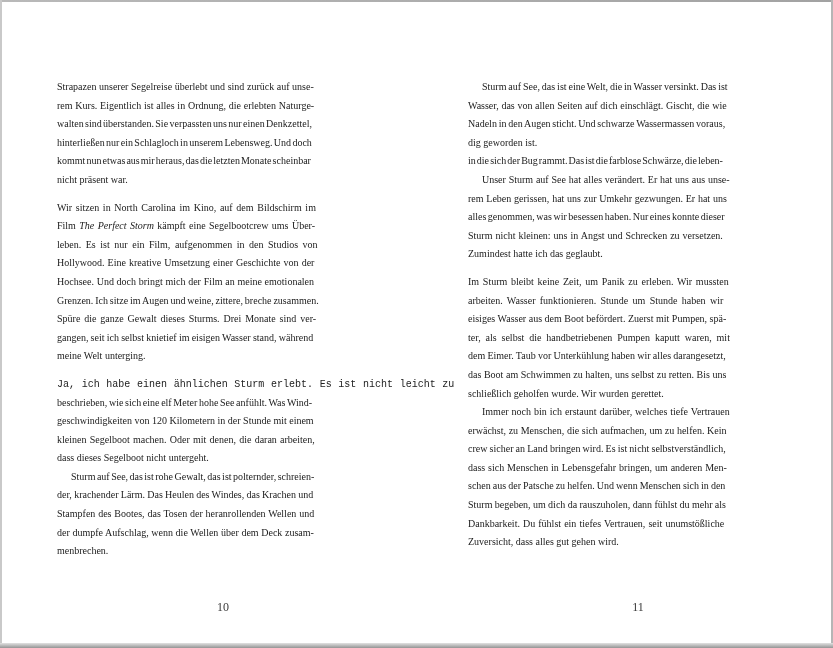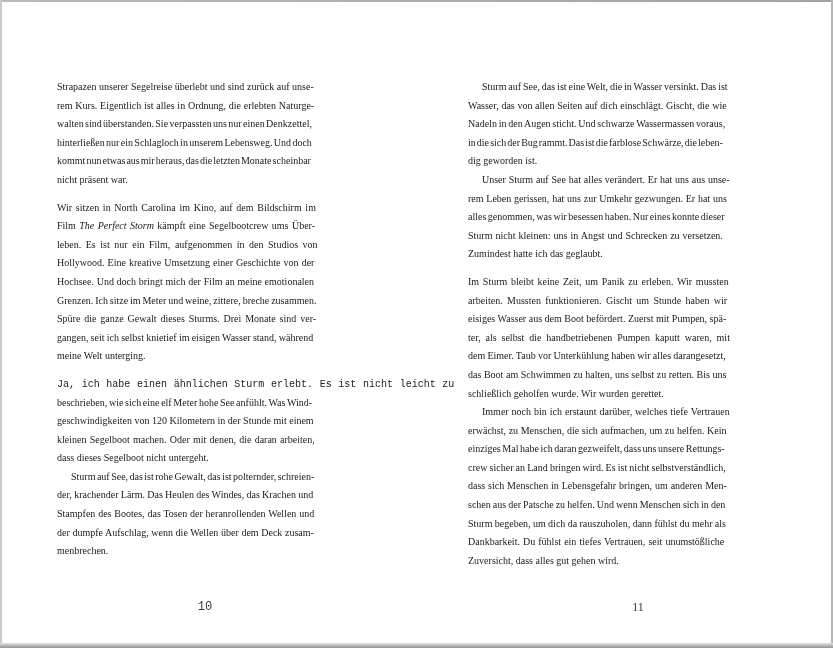--- a/index.html
+++ b/index.html
@@ -56,21 +56,21 @@
   em { font-style: italic; }
 
   .page-number {
     position: absolute;
     top: 600px;
     height: 19px;
     font-size: 12px;
     color: #3a3a3a;
     text-align: center;
   }
-  .page-number.left  { left: 54px;  width: 302px; font-family: Liberation Mono, monospace; }
+  .page-number.left  { left: 72px;  width: 302px; }
   .page-number.right { left: 478px; width: 320px; }
 </style>
 </head>
 <body>
 
 <div class="edge-top"></div>
 <div class="edge-left"></div>
 <div class="edge-right"></div>
 <div class="edge-bottom"></div>
 
@@ -84,21 +84,21 @@
           <div class="line"><span class="ls" style="word-spacing: -1.1543px;">hinterließen nur ein Schlagloch in unserem Lebensweg. Und doch</span></div>
           <div class="line"><span class="ls" style="word-spacing: -1.40469px;">kommt nun etwas aus mir heraus, das die letzten Monate scheinbar</span></div>
           <div class="line lastline"><span class="ls" style="word-spacing: 0px;">nicht präsent war.</span></div>
         </div>
         <div class="para sb">
           <div class="line"><span class="ls" style="word-spacing: 1.1875px;">Wir sitzen in North Carolina im Kino, auf dem Bildschirm im</span></div>
           <div class="line"><span class="ls" style="word-spacing: 0.894531px;">Film <em>The Perfect Storm</em> kämpft eine Segelbootcrew ums Über-</span></div>
           <div class="line"><span class="ls" style="word-spacing: 2.06406px;">leben. Es ist nur ein Film, aufgenommen in den Studios von</span></div>
           <div class="line"><span class="ls" style="word-spacing: 0.600446px;">Hollywood. Eine kreative Umsetzung einer Geschichte von der</span></div>
           <div class="line"><span class="ls" style="word-spacing: 0.234375px;">Hochsee. Und doch bringt mich der Film an meine emotionalen</span></div>
-          <div class="line"><span class="ls" style="word-spacing: -0.638889px;">Grenzen. Ich sitze im Meter und weine, zittere, breche zusammen.</span></div>
+          <div class="line"><span class="ls" style="word-spacing: -0.638889px;">Grenzen. Ich sitze im Augen und weine, zittere, breche zusammen.</span></div>
           <div class="line"><span class="ls" style="word-spacing: 1.40972px;">Spüre die ganze Gewalt dieses Sturms. Drei Monate sind ver-</span></div>
           <div class="line"><span class="ls" style="word-spacing: -0.279514px;">gangen, seit ich selbst knietief im eisigen Wasser stand, während</span></div>
           <div class="line lastline"><span class="ls" style="word-spacing: 0px;">meine Welt unterging.</span></div>
         </div>
         <div class="para sb">
           <div class="line"><span class="ls" style="word-spacing: 0.661932px; font-family: Liberation Mono, monospace;">Ja, ich habe einen ähnlichen Sturm erlebt. Es ist nicht leicht zu</span></div>
           <div class="line"><span class="ls" style="word-spacing: -0.829688px;">beschrieben, wie sich eine elf Meter hohe See anfühlt. Was Wind-</span></div>
           <div class="line"><span class="ls" style="word-spacing: 0.00390625px;">geschwindigkeiten von 120 Kilometern in der Stunde mit einem</span></div>
           <div class="line"><span class="ls" style="word-spacing: 0.742188px;">kleinen Segelboot machen. Oder mit denen, die daran arbeiten,</span></div>
           <div class="line lastline"><span class="ls" style="word-spacing: 0px;">dass dieses Segelboot nicht untergeht.</span></div>
@@ -112,43 +112,42 @@
         </div>
       </div>
     <div class="page-number left">10</div>
   </div>
   <div>
     <div class="text-block right" id="tb-right">
         <div class="para ind">
           <div class="line"><span class="ls" style="word-spacing: -0.59375px;">Sturm auf See, das ist eine Welt, die in Wasser versinkt. Das ist</span></div>
           <div class="line"><span class="ls" style="word-spacing: 0.182812px;">Wasser, das von allen Seiten auf dich einschlägt. Gischt, die wie</span></div>
           <div class="line"><span class="ls" style="word-spacing: -0.708984px;">Nadeln in den Augen sticht. Und schwarze Wassermassen voraus,</span></div>
+          <div class="line lastline"><span class="ls" style="word-spacing: 0px;">dig geworden ist.</span></div>
           <div class="line"><span class="ls" style="word-spacing: -1.43359px;">in die sich der Bug rammt. Das ist die farblose Schwärze, die leben-</span></div>
-          <div class="line lastline"><span class="ls" style="word-spacing: 0px;">dig geworden ist.</span></div>
         </div>
         <div class="para ind">
           <div class="line"><span class="ls" style="word-spacing: 0.291193px;">Unser Sturm auf See hat alles verändert. Er hat uns aus unse-</span></div>
           <div class="line"><span class="ls" style="word-spacing: 0.275px;">rem Leben gerissen, hat uns zur Umkehr gezwungen. Er hat uns</span></div>
           <div class="line"><span class="ls" style="word-spacing: -0.956597px;">alles genommen, was wir besessen haben. Nur eines konnte dieser</span></div>
           <div class="line"><span class="ls" style="word-spacing: 0.480903px;">Sturm nicht kleinen: uns in Angst und Schrecken zu versetzen.</span></div>
           <div class="line lastline"><span class="ls" style="word-spacing: 0px;">Zumindest hatte ich das geglaubt.</span></div>
         </div>
         <div class="para sb">
           <div class="line"><span class="ls" style="word-spacing: 1.23906px;">Im Sturm bleibt keine Zeit, um Panik zu erleben. Wir mussten</span></div>
-          <div class="line"><span class="ls" style="word-spacing: 1.8125px;">arbeiten. Mussten funktionieren. Gischt um Stunde haben wir</span></div>
+          <div class="line"><span class="ls" style="word-spacing: 1.8125px;">arbeiten. Wasser funktionieren. Stunde um Stunde haben wir</span></div>
           <div class="line"><span class="ls" style="word-spacing: 0.0173611px;">eisiges Wasser aus dem Boot befördert. Zuerst mit Pumpen, spä-</span></div>
           <div class="line"><span class="ls" style="word-spacing: 2.38281px;">ter, als selbst die handbetriebenen Pumpen kaputt waren, mit</span></div>
           <div class="line"><span class="ls" style="word-spacing: -0.292969px;">dem Eimer. Taub vor Unterkühlung haben wir alles darangesetzt,</span></div>
           <div class="line"><span class="ls" style="word-spacing: 0.0880682px;">das Boot am Schwimmen zu halten, uns selbst zu retten. Bis uns</span></div>
           <div class="line lastline"><span class="ls" style="word-spacing: 0px;">schließlich geholfen wurde. Wir wurden gerettet.</span></div>
         </div>
         <div class="para ind">
           <div class="line"><span class="ls" style="word-spacing: 0.451172px;">Immer noch bin ich erstaunt darüber, welches tiefe Vertrauen</span></div>
           <div class="line"><span class="ls" style="word-spacing: 0.116319px;">erwächst, zu Menschen, die sich aufmachen, um zu helfen. Kein</span></div>
-          <div class="line"><span class="ls" style="word-spacing: -0.916667px;">einziges Mal habe ich daran gezweifelt, dass uns unsere Rettungs-</span></div>
           <div class="line"><span class="ls" style="word-spacing: -0.345486px;">crew sicher an Land bringen wird. Es ist nicht selbstverständlich,</span></div>
           <div class="line"><span class="ls" style="word-spacing: 0.386719px;">dass sich Menschen in Lebensgefahr bringen, um anderen Men-</span></div>
           <div class="line"><span class="ls" style="word-spacing: -0.4375px;">schen aus der Patsche zu helfen. Und wenn Menschen sich in den</span></div>
           <div class="line"><span class="ls" style="word-spacing: -0.140625px;">Sturm begeben, um dich da rauszuholen, dann fühlst du mehr als</span></div>
           <div class="line"><span class="ls" style="word-spacing: 0.573661px;">Dankbarkeit. Du fühlst ein tiefes Vertrauen, seit unumstößliche</span></div>
           <div class="line lastline"><span class="ls" style="word-spacing: 0px;">Zuversicht, dass alles gut gehen wird.</span></div>
         </div>
       </div>
     <div class="page-number right">11</div>
   </div>

